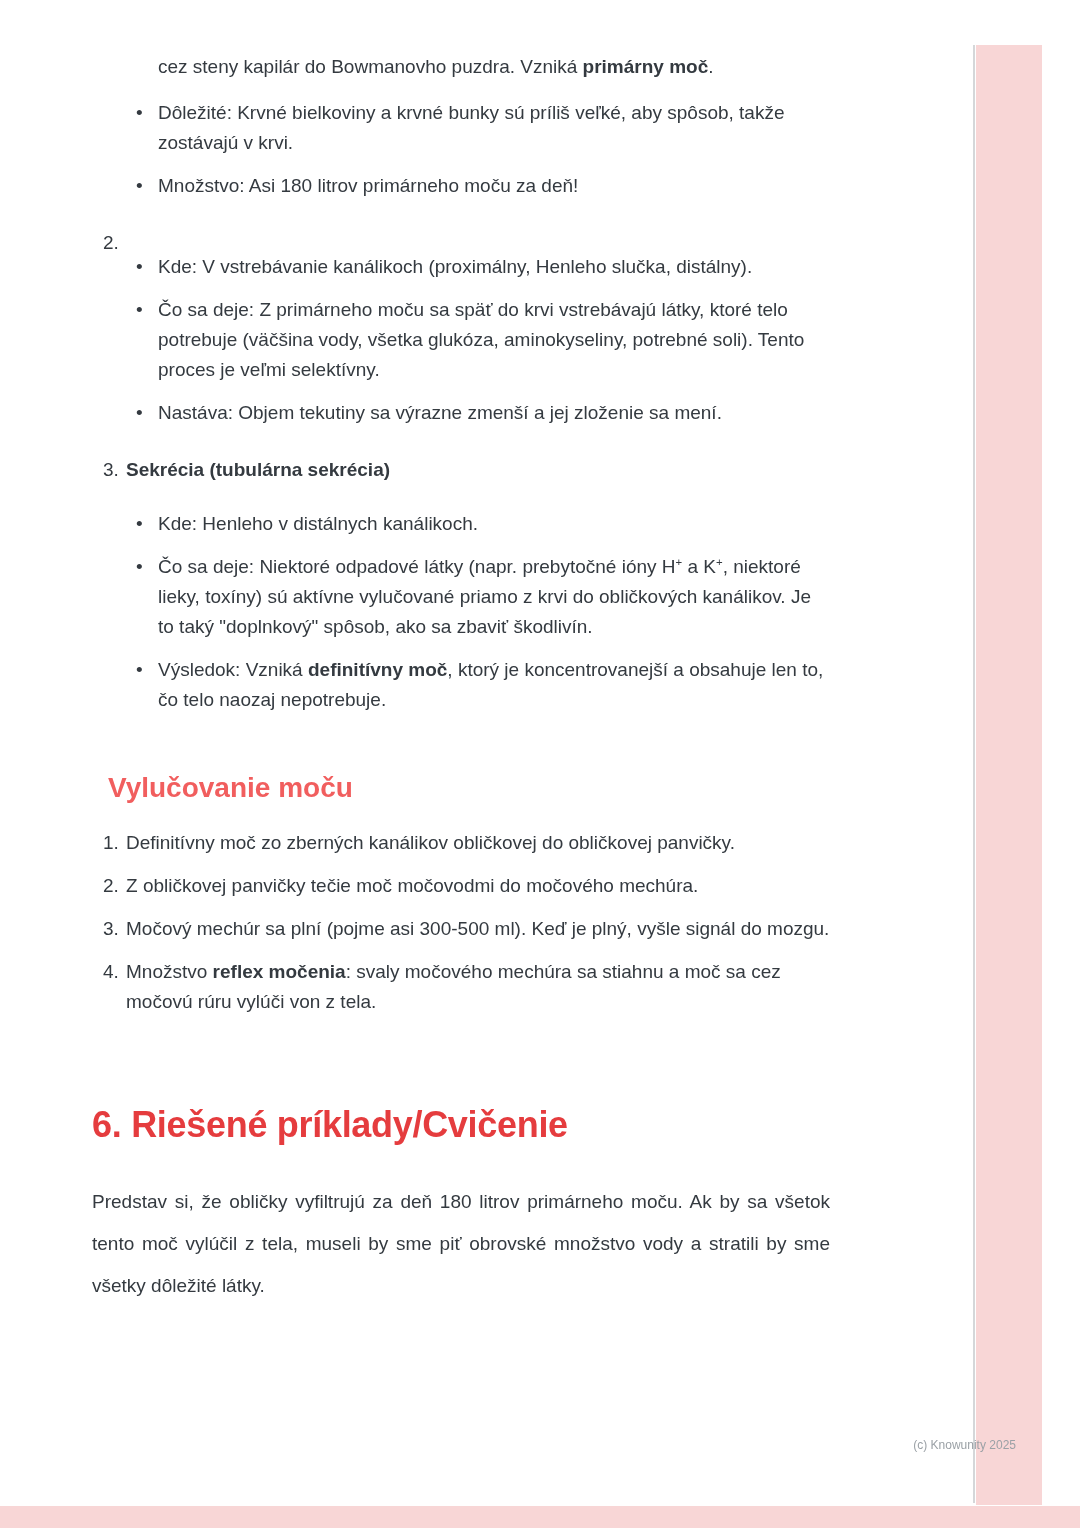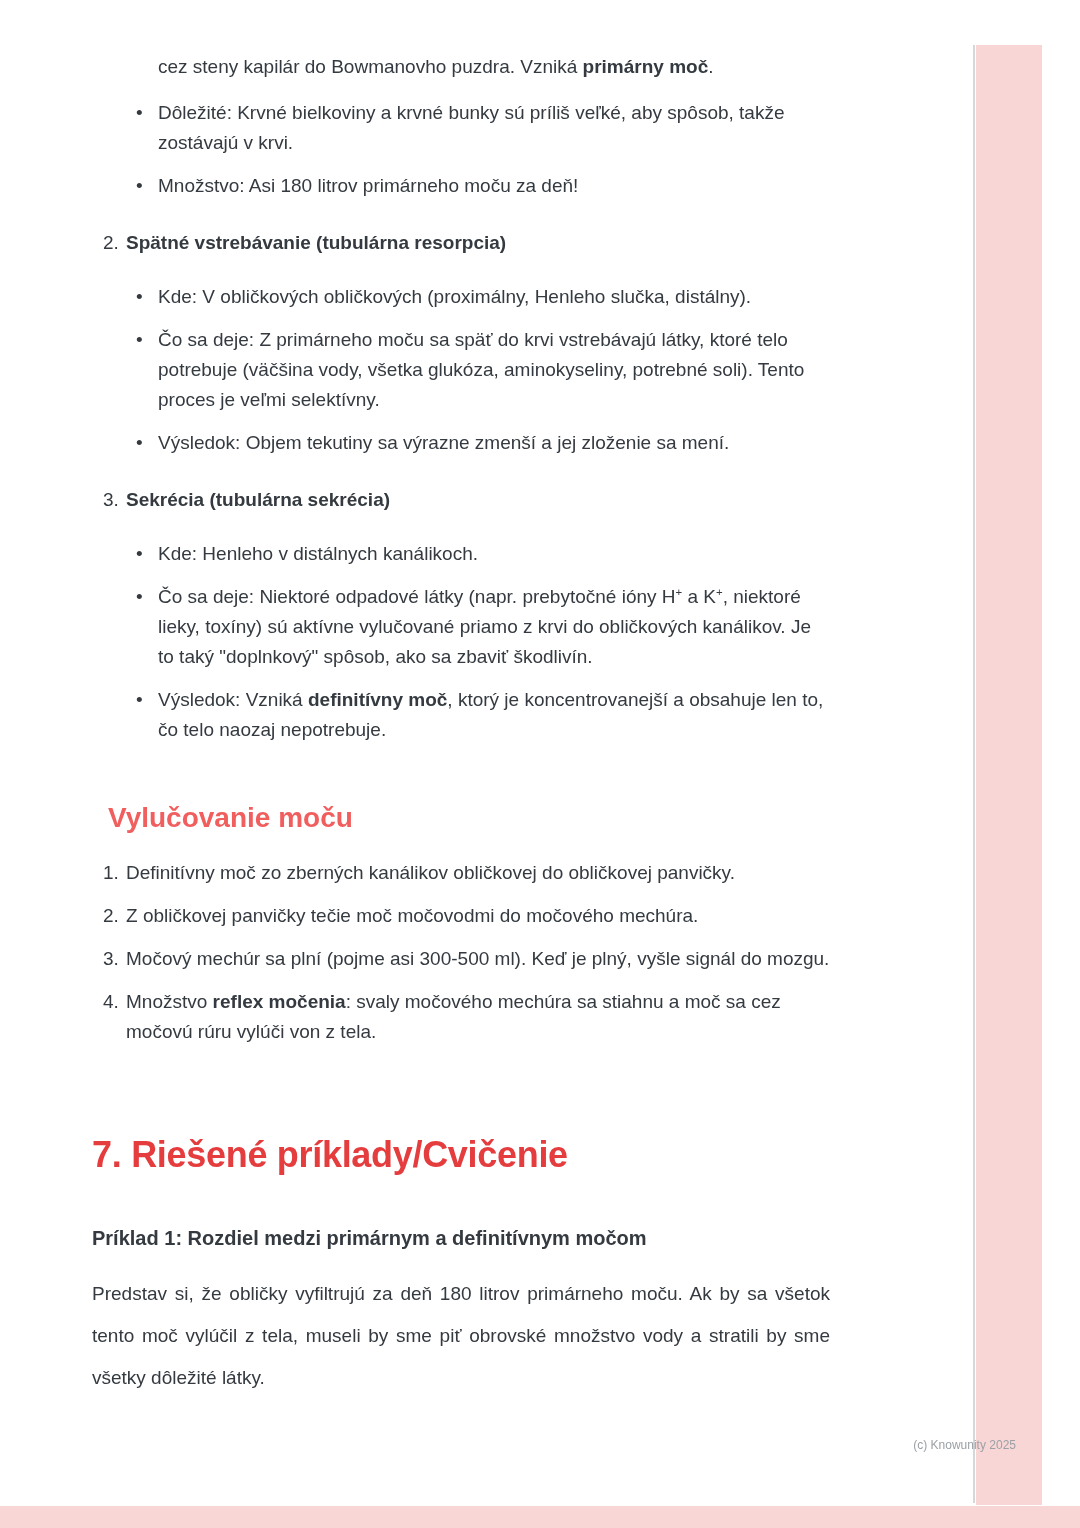--- a/index.html
+++ b/index.html
@@ -102,35 +102,34 @@
         <div class="li-body"><span>Dôležité: Krvné bielkoviny a krvné bunky sú príliš veľké, aby spôsob, takže zostávajú v krvi.</span></div>
       </li>
       <li class="bullet-item">
         <span class="dot">•</span>
         <div class="li-body"><span>Množstvo: Asi 180 litrov primárneho moču za deň!</span></div>
       </li>
     </ul>
 
     <div class="num-item">
       <span class="num">2.</span>
-      <span class="num-title">Spätné vstrebávanie (tubulárna resorpcia)</span>
     </div>
 
     <ul class="bullets sub">
       <li class="bullet-item">
         <span class="dot">•</span>
-        <div class="li-body"><span>Kde: V obličkových obličkových (proximálny, Henleho slučka, distálny).</span></div>
+        <div class="li-body"><span>Kde: V vstrebávanie kanálikoch (proximálny, Henleho slučka, distálny).</span></div>
       </li>
       <li class="bullet-item">
         <span class="dot">•</span>
         <div class="li-body"><span>Čo sa deje: Z primárneho moču sa späť do krvi vstrebávajú látky, ktoré telo potrebuje (väčšina vody, všetka glukóza, aminokyseliny, potrebné soli). Tento proces je veľmi selektívny.</span></div>
       </li>
       <li class="bullet-item">
         <span class="dot">•</span>
-        <div class="li-body"><span>Výsledok: Objem tekutiny sa výrazne zmenší a jej zloženie sa mení.</span></div>
+        <div class="li-body"><span>Nastáva: Objem tekutiny sa výrazne zmenší a jej zloženie sa mení.</span></div>
       </li>
     </ul>
 
     <div class="num-item">
       <span class="num">3.</span>
       <span class="num-title">Sekrécia (tubulárna sekrécia)</span>
     </div>
 
     <ul class="bullets sub">
       <li class="bullet-item">
@@ -163,24 +162,23 @@
         <div class="li-body"><span>Močový mechúr sa plní (pojme asi 300-500 ml). Keď je plný, vyšle signál do mozgu.</span></div>
       </li>
       <li class="step-item">
         <span class="num">4.</span>
         <div class="li-body"><span>Množstvo </span><span class="b">reflex močenia</span><span>: svaly močového mechúra sa stiahnu a moč sa cez močovú rúru vylúči von z tela.</span></div>
       </li>
     </ol>
 
     <div class="divider"></div>
 
-    <h1 class="section-heading">7. Riešené príklady/Cvičenie</h1>
+    <h1 class="section-heading">6. Riešené príklady/Cvičenie</h1>
     <div class="heading-rule"></div>
 
-    <h3 class="example-title">Príklad 1: Rozdiel medzi primárnym a definitívnym močom</h3>
     <p class="example-body">Predstav si, že obličky vyfiltrujú za deň 180 litrov primárneho moču. Ak by sa všetok tento moč vylúčil z tela, museli by sme piť obrovské množstvo vody a stratili by sme všetky dôležité látky.</p>
 
   </main>
 
   <div class="edge-line"></div>
   <aside class="side-stripe"></aside>
   <div class="bottom-bar"></div>
   <div class="footer">(c) Knowunity 2025</div>
 </div>
 

